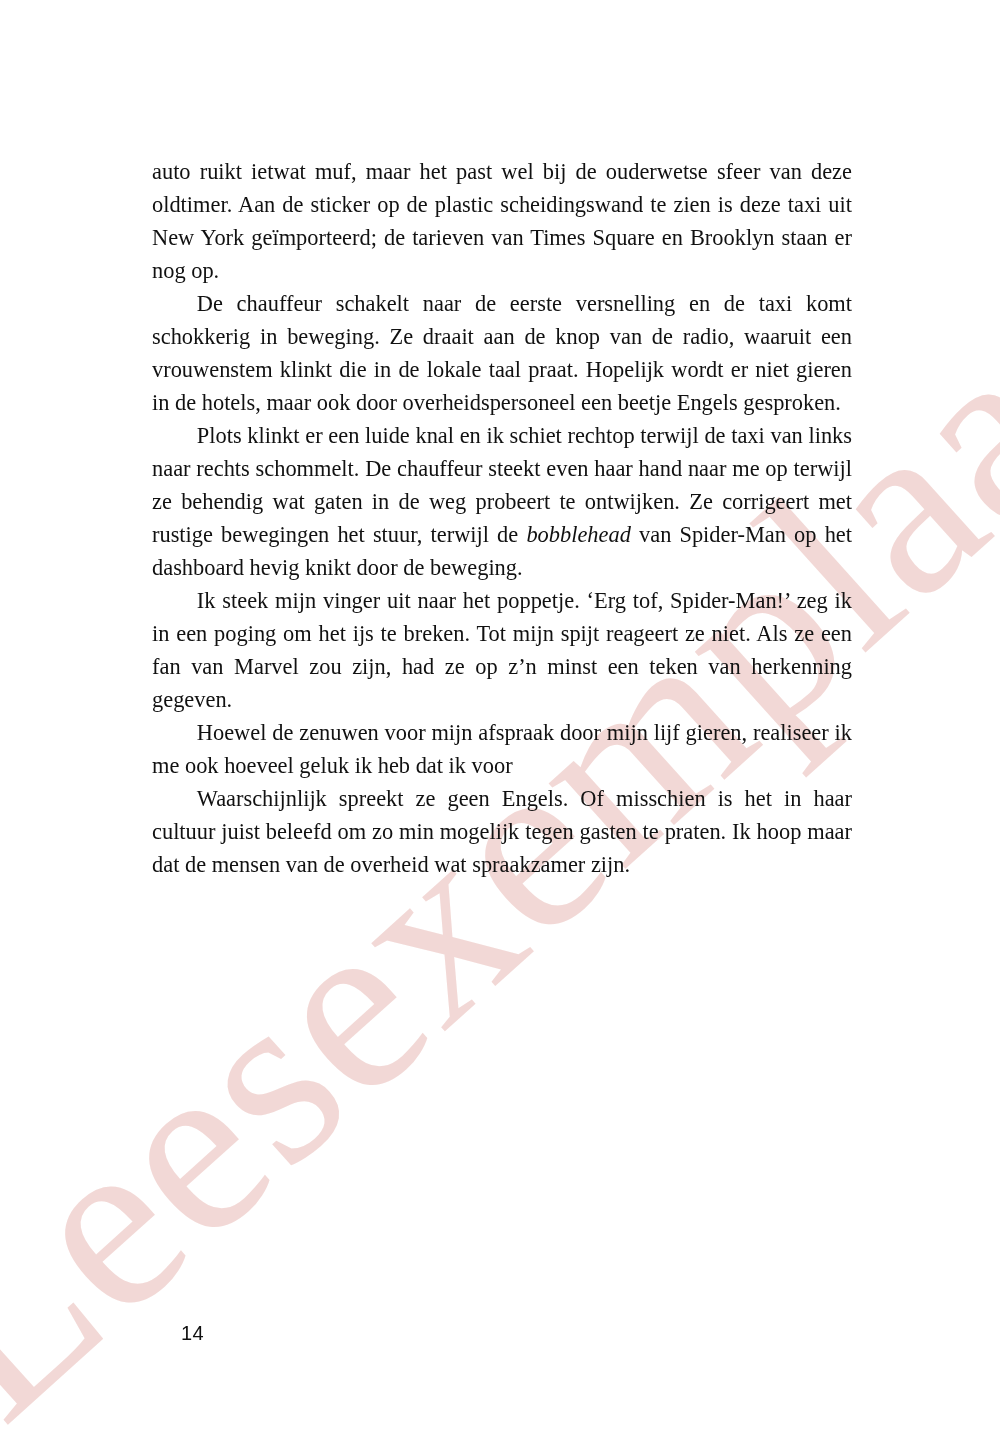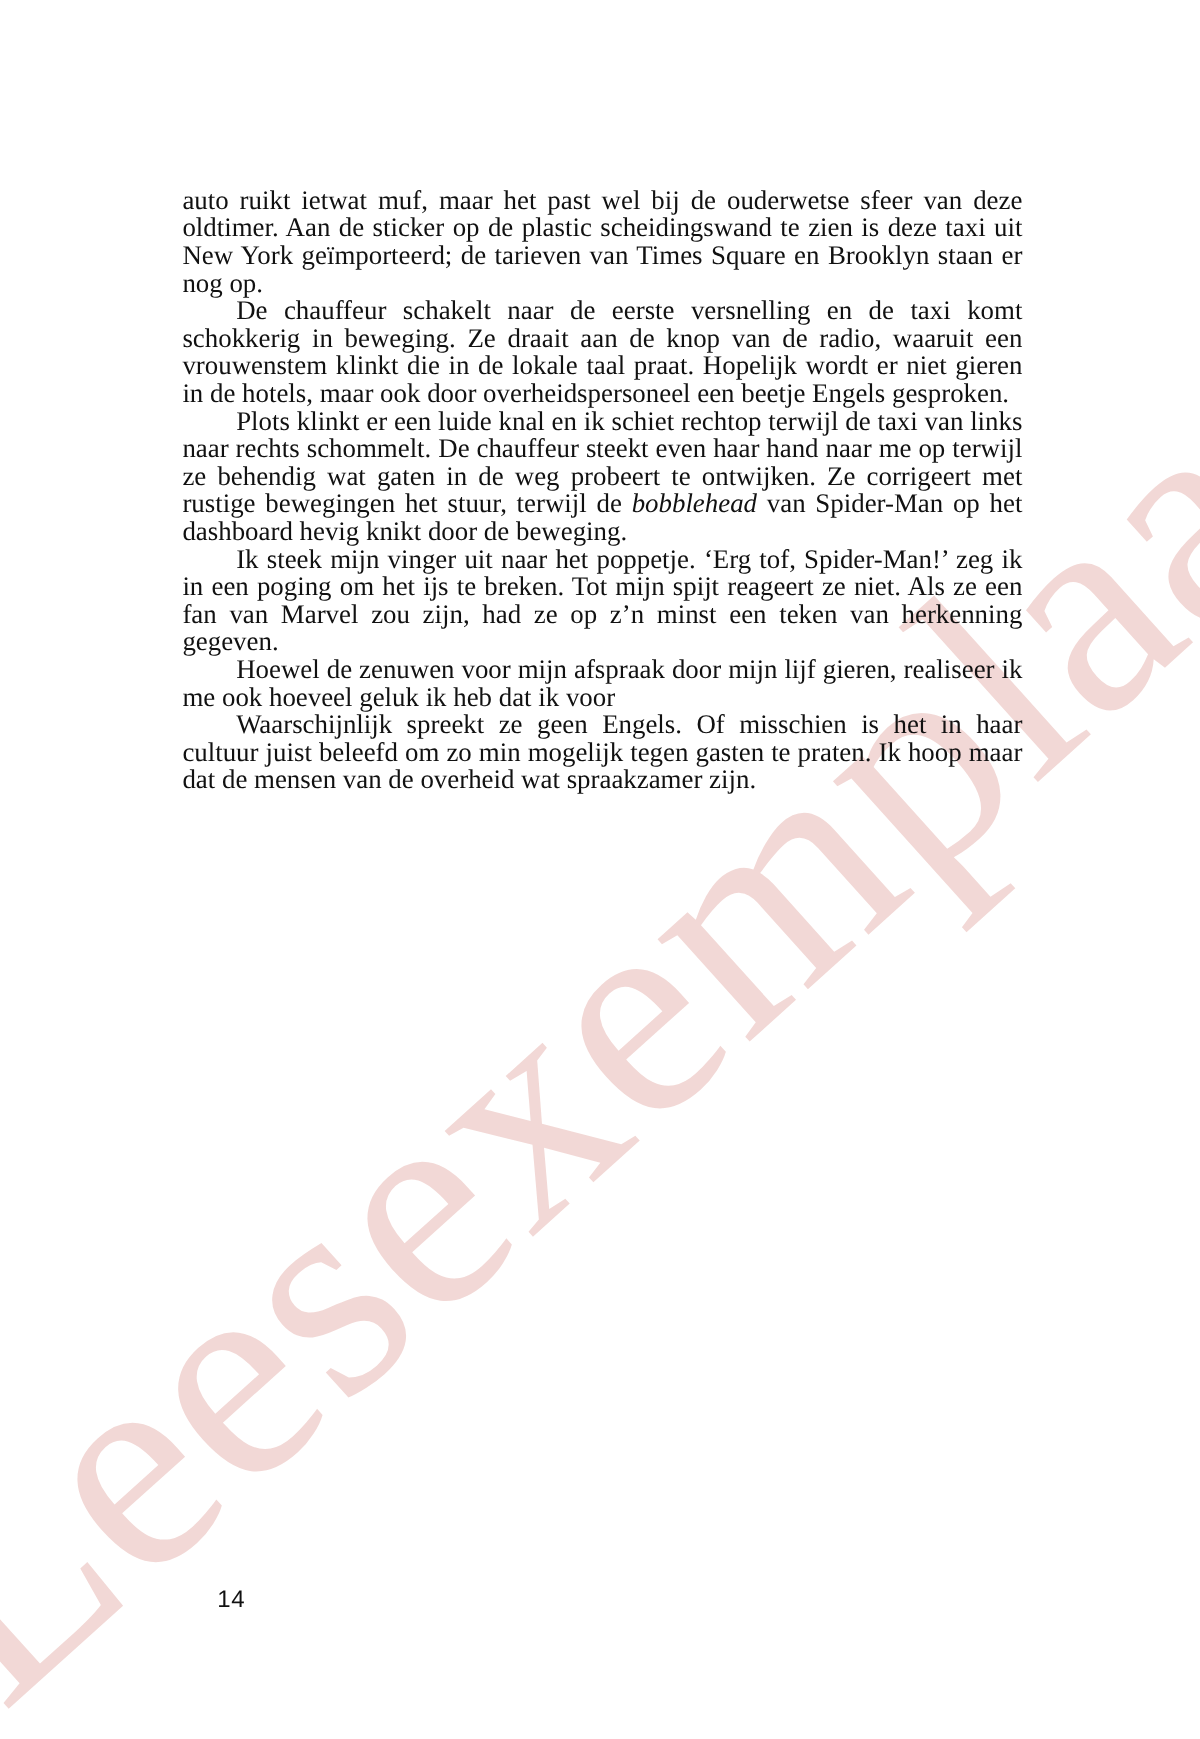--- a/index.html
+++ b/index.html
@@ -54,21 +54,21 @@
     z-index: 2;
     left: 152px;
     top: 155px;
     width: 700px;
   }
 
   p.body-par {
     margin: 0;
     font-family: "Liberation Serif", serif;
     font-size: 22.4px;
-    line-height: 23px;
+    line-height: 33px;
     color: #111111;
     text-align: justify;
     text-justify: inter-word;
     hyphens: none;
     text-indent: 0;
   }
   p.body-par.indented {
     text-indent: 2.0em;
   }
   p.body-par em {

